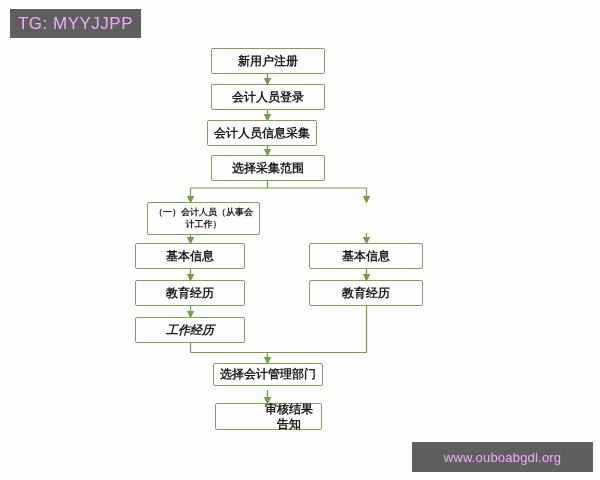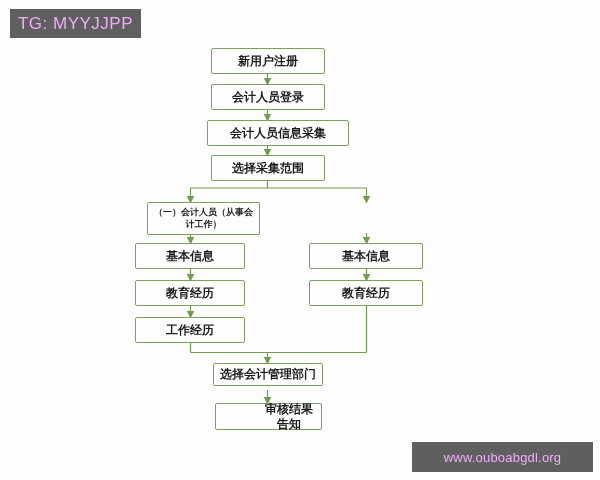--- a/index.html
+++ b/index.html
@@ -88,32 +88,32 @@
     </g>
   </svg>
 
   <div class="badge tg">TG: MYYJJPP</div>
   <div class="badge site">www.ouboabgdl.org</div>
 
   <div class="node terminator" style="left:211px;top:48px;width:114px;height:26px;">新用户注册</div>
 
   <div class="node" style="left:211px;top:84px;width:114px;height:26px;">会计人员登录</div>
 
-  <div class="node" style="left:207px;top:120px;width:142px;height:26px;">会计人员信息采集</div>
+  <div class="node" style="left:207px;top:120px;width:110px;height:26px;">会计人员信息采集</div>
 
   <div class="node" style="left:211px;top:155px;width:114px;height:26px;">选择采集范围</div>
 
   <div class="node small" style="left:135px;top:202px;width:113px;height:33px;">（一）会计人员（从事会计工作）</div>
 
 
   <div class="node" style="left:135px;top:243px;width:110px;height:26px;">基本信息</div>
 
   <div class="node" style="left:135px;top:280px;width:110px;height:26px;">教育经历</div>
 
-  <div class="node" style="left:135px;top:317px;width:110px;height:26px;">工作经历</div>
+  <div class="node" style="left:135px;top:317px;width:110px;height:26px;font-style:italic;">工作经历</div>
 
   <div class="node" style="left:309px;top:243px;width:114px;height:26px;">基本信息</div>
 
   <div class="node" style="left:309px;top:280px;width:114px;height:26px;">教育经历</div>
 
   <div class="node" style="left:213px;top:363px;width:110px;height:23px;">选择会计管理部门</div>
 
   <div class="node terminator" style="left:215px;top:403px;width:107px;height:27px;padding-left:44px;">审核结果告知</div>
 
 </div>

